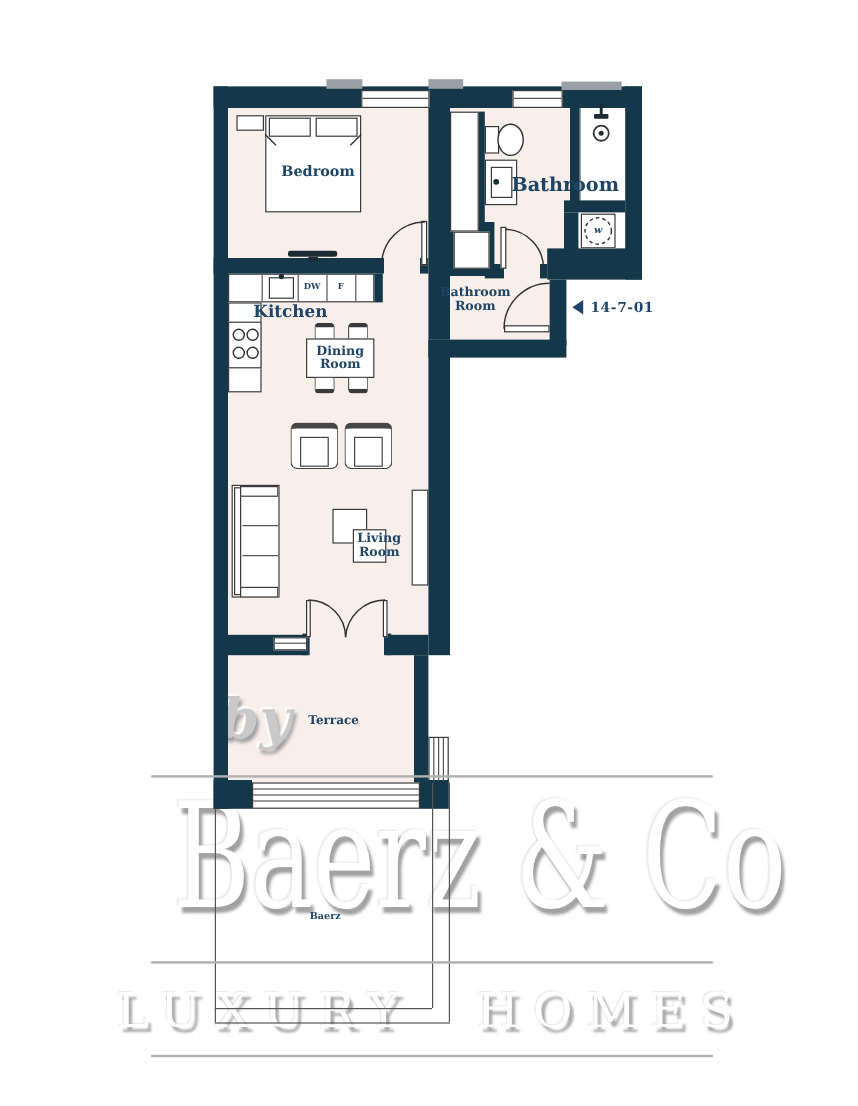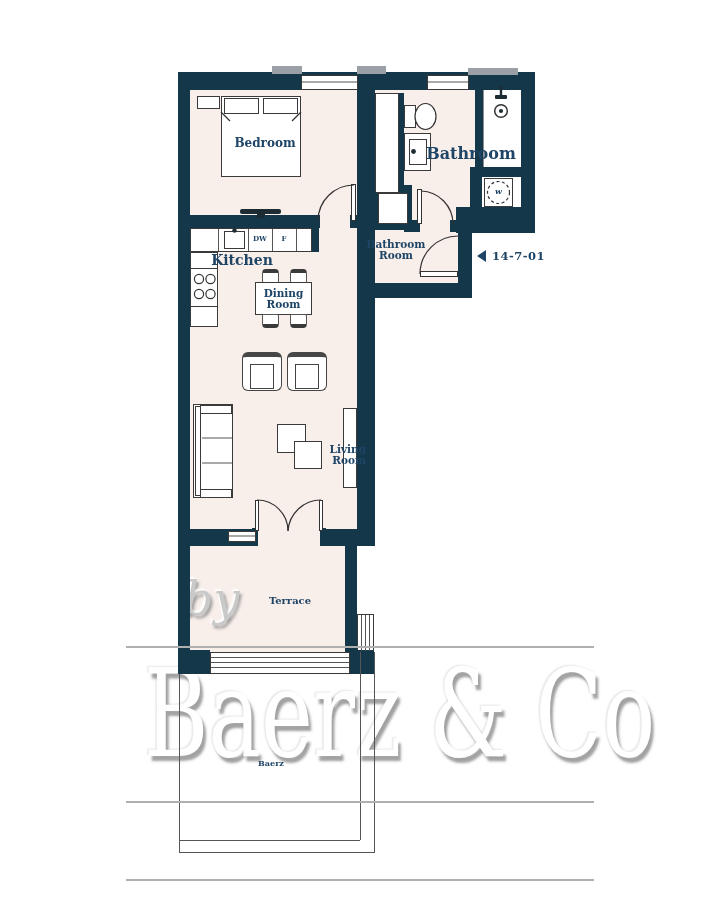--- a/index.html
+++ b/index.html
@@ -168,36 +168,38 @@
   <div class="abs lbl" style="left:421px;top:145px;width:100px;font-size:16px;">Bathroom</div>
   <div class="abs lbl" style="left:202px;top:253px;width:80px;font-size:14px;">Kitchen</div>
   <div class="abs lbl" style="left:255px;top:288px;width:57px;font-size:10.5px;">
     <span>Dining</span><br>
     <span>Room</span>
   </div>
   <div class="abs lbl" style="left:346px;top:239px;width:100px;font-size:10.5px;">
     <span>Bathroom</span><br>
     <span>Room</span>
   </div>
-  <div class="abs lbl" style="left:266px;top:444px;width:100px;font-size:10.5px;text-align:right;">
+  <div class="abs lbl" style="left:266px;top:444px;width:100px;font-size:10.5px;">
     <span>Living</span><br>
     <span>Room</span>
   </div>
-  <div class="abs lbl" style="left:240px;top:596px;width:100px;font-size:10px;">Terrace</div>
+  <div class="abs lbl" style="left:228px;top:596px;width:100px;font-size:10px;">Terrace</div>
   <div class="abs lbl" style="left:246px;top:759px;width:50px;font-size:8px;z-index:9;">Baerz</div>
   <div class="abs lbl" style="left:248px;top:235px;width:24px;font-size:7px;">DW</div>
   <div class="abs lbl" style="left:272px;top:235px;width:24px;font-size:7px;">F</div>
   <div class="abs lbl" style="left:484px;top:187px;width:29px;font-size:8px;font-style:italic;">w</div>
 
   <div class="abs" style="left:477px;top:250px;width:0;height:0;z-index:6;
        border-top:6px solid transparent;border-bottom:6px solid transparent;border-right:9px solid #1e4466;"></div>
   <div class="abs lbl" style="left:492px;top:250px;width:60px;font-size:11.5px;text-align:left;letter-spacing:0.5px;">14-7-01</div>
 
   <div class="abs wmtext" style="left:184px;top:572px;font-size:46px;font-style:italic;color:#c9c9c9;
-              text-shadow:-2px -2px 2px #ffffff, 2px 3px 3px #9f9f9f;">by</div>
+              text-shadow:-2px -2px 2px #ffffff, 2px 3px 3px #9f9f9f;font-weight:bold;">by</div>
   <div class="abs wmtext" style="left:60px;top:652px;width:600px;height:130px;line-height:124px;text-align:center;font-size:122px;
               transform:scaleX(0.72);transform-origin:center;white-space:nowrap;
               text-shadow:4px 5px 3px rgba(145,145,145,0.85), -2px -1px 2px rgba(215,215,215,0.6);">Baerz &amp; Co</div>
+  <div class="abs wmtext" style="left:40px;top:820px;width:640px;text-align:center;font-size:40px;letter-spacing:12px;word-spacing:28px;white-space:nowrap;
+              text-shadow:3px 4px 2px rgba(150,150,150,0.8), -1px -1px 1px rgba(220,220,220,0.6);">LUXURY HOMES</div>
   <div class="abs wmline" style="left:126px;top:646px;width:468px;"></div>
   <div class="abs wmline" style="left:126px;top:801px;width:468px;"></div>
   <div class="abs wmline" style="left:126px;top:879px;width:468px;"></div>
 
 </div>
 
 </body></html>

